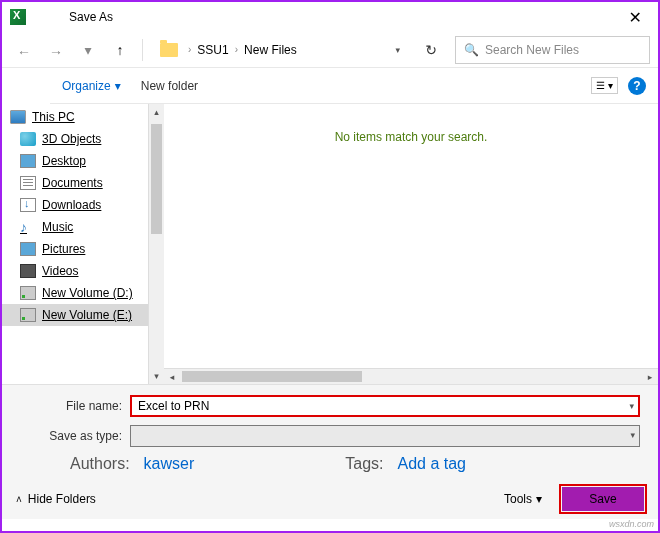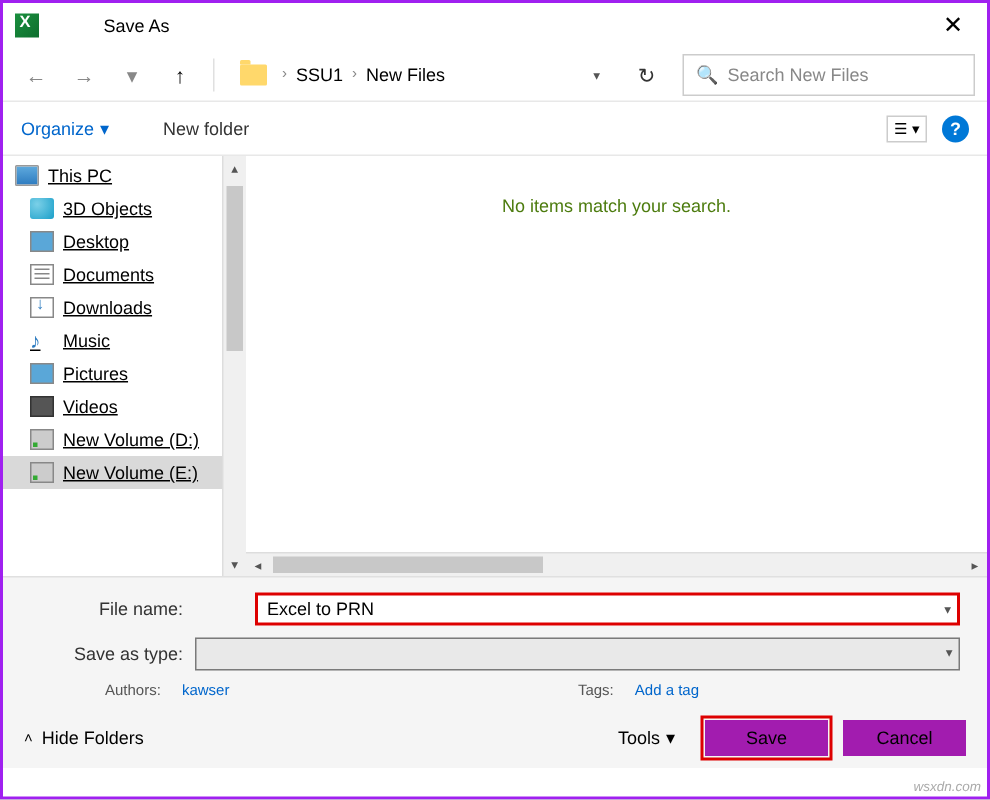--- a/index.html
+++ b/index.html
@@ -13,21 +13,21 @@
 .navbtn { width: 28px; height: 28px; display: flex; align-items: center; justify-content: center; color: #888; font-size: 14px; }
 .navbtn.enabled { color: #000; }
 .sep { width: 1px; height: 22px; background: #e0e0e0; margin: 0 4px; }
 .folder-icon { width: 18px; height: 14px; background: #ffd86b; border-radius: 1px; position: relative; margin: 0 4px; }
 .folder-icon::before { content: ""; position: absolute; top: -3px; left: 0; width: 7px; height: 3px; background: #ffd86b; border-radius: 1px 1px 0 0; }
 .breadcrumb { flex: 1; display: flex; align-items: center; gap: 6px; font-size: 12px; padding: 0 4px; height: 28px; border: 1px solid transparent; }
 .breadcrumb .chev { color: #888; font-size: 10px; }
 .breadcrumb .dd { color: #555; font-size: 9px; margin-left: auto; padding-right: 8px; }
 .refresh { width: 28px; height: 28px; display: flex; align-items: center; justify-content: center; font-size: 14px; color: #333; }
 .searchbox { width: 195px; height: 28px; border: 1px solid #ccc; display: flex; align-items: center; padding: 0 8px; font-size: 12px; color: #888; gap: 6px; margin-left: 6px; }
-.toolbar { height: 36px; display: flex; align-items: center; padding: 0 12px; gap: 36px; border-bottom: 1px solid #e8e8e8; font-size: 12px; }
+.toolbar { height: 36px; display: flex; align-items: center; padding: 0 12px; gap: 20px; border-bottom: 1px solid #e8e8e8; font-size: 12px; margin-left: 48px; }
 .toolbar .org { color: #0066cc; display: flex; align-items: center; gap: 4px; }
 .toolbar .newf { color: #333; }
 .toolbar .right { margin-left: auto; display: flex; align-items: center; gap: 10px; }
 .viewbtn { display: flex; align-items: center; gap: 3px; padding: 2px 4px; border: 1px solid #ccc; font-size: 10px; }
 .help { width: 18px; height: 18px; border-radius: 50%; background: #0078d7; color: #fff; display: flex; align-items: center; justify-content: center; font-size: 12px; font-weight: bold; }
 .body { display: flex; height: 280px; }
 .sidebar { width: 162px; overflow: hidden; font-size: 12px; position: relative; }
 .tree { padding: 2px 0; }
 .tree-item { display: flex; align-items: center; height: 22px; padding-left: 18px; gap: 6px; cursor: default; text-decoration: underline; }
 .tree-item.sel { background: #d9d9d9; }
@@ -57,21 +57,21 @@
 .hscroll .track { flex: 1; position: relative; }
 .hscroll .thumb { position: absolute; top: 2px; bottom: 2px; left: 2px; width: 180px; background: #c8c8c8; }
 .bottom { border-top: 1px solid #e0e0e0; padding: 10px 18px 6px; background: #f5f5f5; }
 .row { display: flex; align-items: center; margin-bottom: 8px; }
 .row label { width: 110px; text-align: right; padding-right: 8px; font-size: 12px; color: #333; }
 .row .field { flex: 1; height: 22px; border: 1px solid #7a7a7a; background: #fff; font-size: 12px; padding: 0 6px; display: flex; align-items: center; position: relative; }
 .row .field.combo { background: #e9e9e9; }
 .row .field .dd-ar { position: absolute; right: 4px; top: 4px; font-size: 9px; color: #555; }
 .hilite-fn { border: 2px solid #d00 !important; }
 .hilite-red { outline: 2px solid #d00; outline-offset: -1px; }
-.metarow { display: flex; font-size: 10px; color: #555; padding-left: 50px; gap: 14px; margin-top: 0; }
+.metarow { display: flex; font-size: 16px; color: #555; padding-left: 50px; gap: 14px; margin-top: 0; }
 .metarow .link { color: #0066cc; }
 .footer { display: flex; align-items: center; padding: 8px 14px; gap: 10px; background: #f5f5f5; }
 .footer .hide { display: flex; align-items: center; gap: 6px; font-size: 12px; }
 .footer .sp { flex: 1; }
 .footer .tools { font-size: 12px; display: flex; align-items: center; gap: 4px; margin-right: 10px; }
 .btn { width: 82px; height: 24px; border: 5px solid #a21caf; background: #a21caf; font-size: 12px; display: flex; align-items: center; justify-content: center; }
 .btn.save { outline: 2px solid #d00; outline-offset: 1px; }
 .watermark { position: absolute; right: 4px; bottom: 2px; font-size: 9px; color: #aaa; font-style: italic; }
 .chev-up { font-size: 10px; }
 </style>
@@ -180,21 +180,21 @@
             <div class="thumb"></div>
           </div>
         <div class="arr">▸</div>
       </div>
     </div>
   </div>
 
   <div class="bottom">
     <div class="row">
       <label>File name:</label>
-      <div class="field hilite-fn" style="border-color:#0078d7;margin-left:40px;">
+      <div class="field hilite-fn" style="border-color:#0078d7;">
         <span>Excel to PRN</span>
         <span class="dd-ar">▾</span>
       </div>
     </div>
     <div class="row">
       <label>Save as type:</label>
       <div class="field combo">
         <span class="dd-ar">▾</span>
       </div>
     </div>
@@ -212,17 +212,16 @@
     <div class="hide">
       <span class="chev-up">˄</span>
       <span>Hide Folders</span>
     </div>
     <div class="sp"></div>
     <div class="tools">
       <span>Tools</span>
       <span>▾</span>
     </div>
     <div class="btn save">Save</div>
-    <div class="btn">Cancel</div>
   </div>
 
   <div class="watermark">wsxdn.com</div>
 </div>
 
 </body></html>

